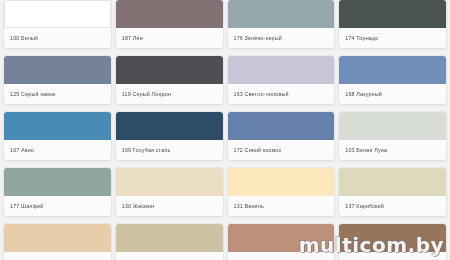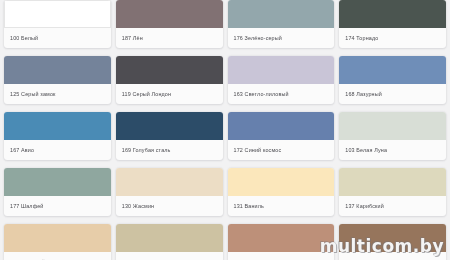--- a/index.html
+++ b/index.html
@@ -61,21 +61,21 @@
   
   #swatch-grid > .swatch-card:nth-child(-n+4) {
     margin-top: 0;
   }
 
   #watermark {
     position: absolute;
     right: 4px;
     bottom: 4px;
     font-family: "DejaVu Sans", sans-serif;
-    font-size: 17px;
+    font-size: 20px;
     font-weight: bold;
     letter-spacing: 0.5px;
     color: rgba(255,255,255,0.92);
     text-shadow:
        0 0 1px rgba(110,110,115,0.85),
        1px 1px 0 rgba(120,120,125,0.55),
       -1px -1px 0 rgba(120,120,125,0.35);
     pointer-events: none;
     user-select: none;
     line-height: 1;

